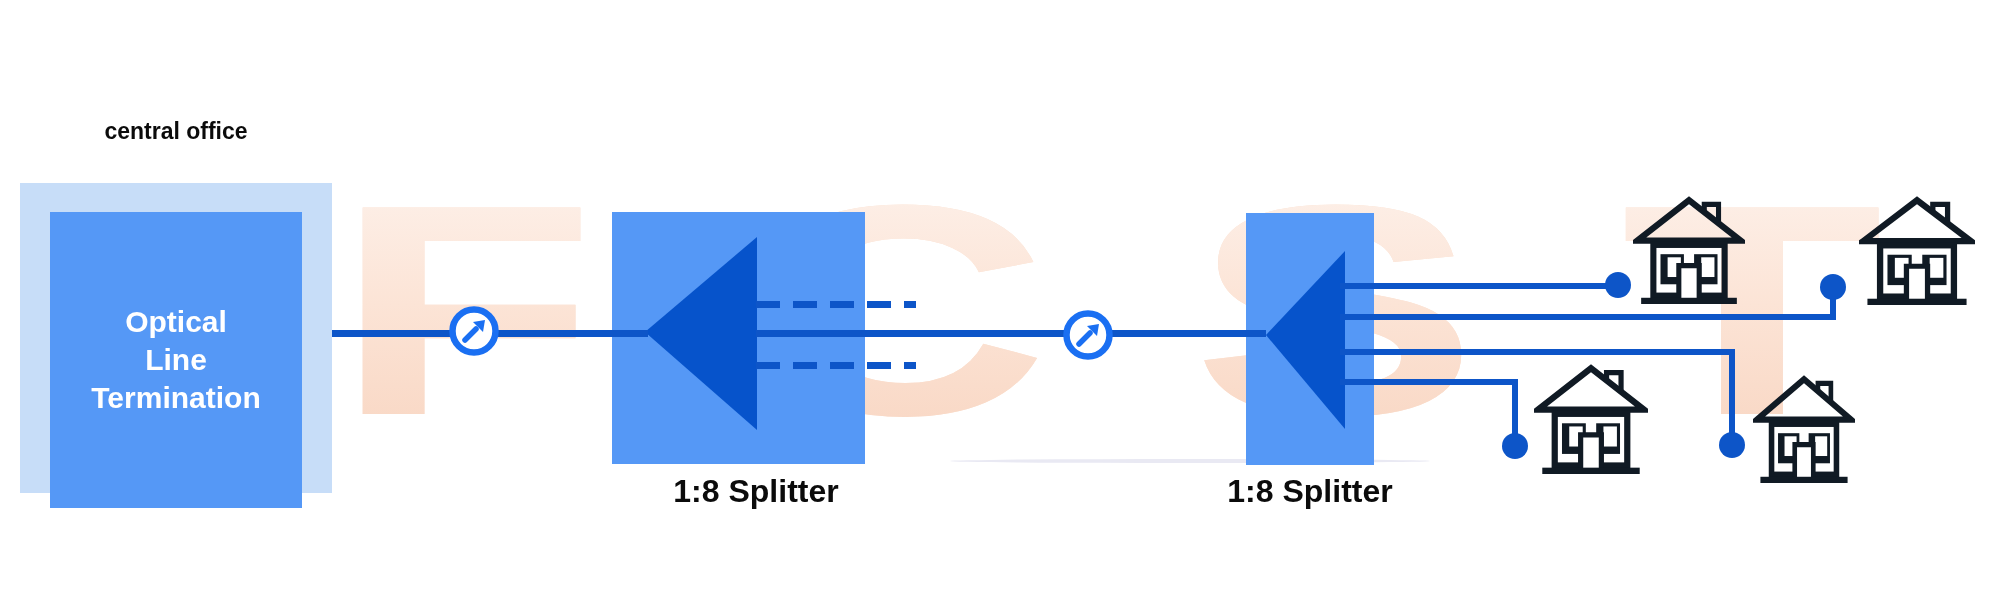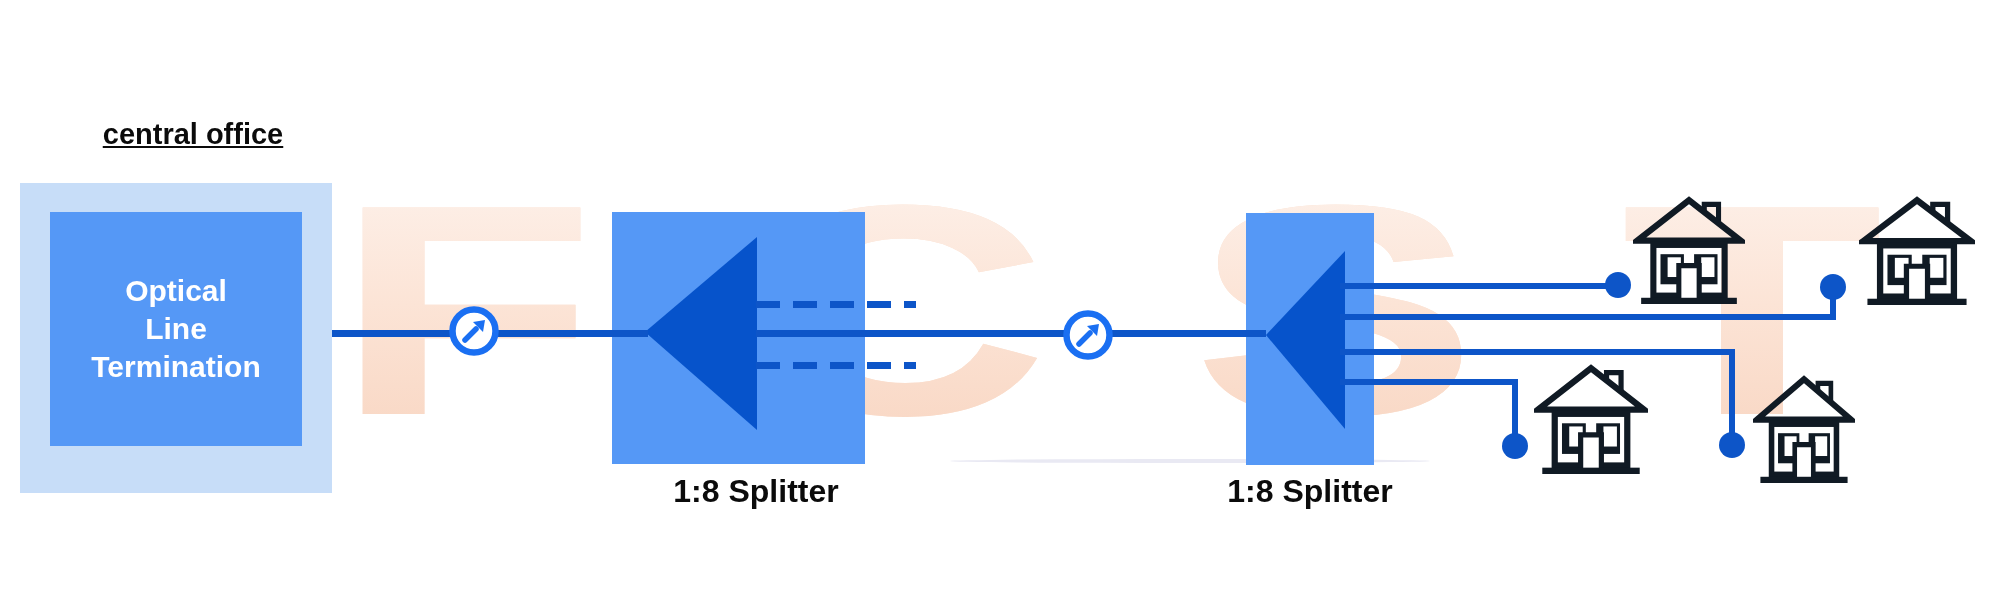--- a/index.html
+++ b/index.html
@@ -18,30 +18,30 @@
   .wm .layer{position:absolute;left:0;top:0;}
   .wm .flat{color:#fbe2d2;}
   .wm .grad{
     background:linear-gradient(180deg,#fdf2ec 0%,#fce4d6 48%,#f8d5c1 100%);
     -webkit-background-clip:text;background-clip:text;color:transparent;
   }
   .swoosh{left:950px;top:459px;width:480px;height:4px;background:#e9e9f3;border-radius:50%;z-index:1;}
 
   
   .lbl{color:#0b0b0b;font-weight:700;text-align:center;z-index:7;}
-  .co-label{left:37px;top:118px;width:312px;font-size:29px;text-decoration:underline;}
+  .co-label{left:20px;top:118px;width:312px;font-size:23px;}
   .title1{left:555px;top:62px;width:370px;font-size:30px;line-height:34px;white-space:pre-line;}
   .title2{left:1125px;top:88px;width:370px;font-size:30px;line-height:35px;white-space:pre-line;}
   .caption1{left:606px;top:473px;width:300px;font-size:32px;}
   .caption2{left:1160px;top:473px;width:300px;font-size:32px;}
 
   
   .co-outer{left:20px;top:183px;width:312px;height:310px;background:#c7ddf8;z-index:2;}
   .co-inner{
-    left:50px;top:212px;width:252px;height:234px;background:#5598f6;z-index:3;
+    left:50px;top:212px;width:252px;height:296px;background:#5598f6;z-index:3;
     display:flex;align-items:center;justify-content:center;text-align:center;
     color:#ffffff;font-weight:700;font-size:30px;line-height:38px;white-space:pre-line;
   }
 
   
   .box1{left:612px;top:212px;width:253px;height:252px;background:#5598f6;z-index:2;}
   .box2{left:1246px;top:213px;width:128px;height:252px;background:#5598f6;z-index:2;}
   .tri{z-index:3;}
 
   

